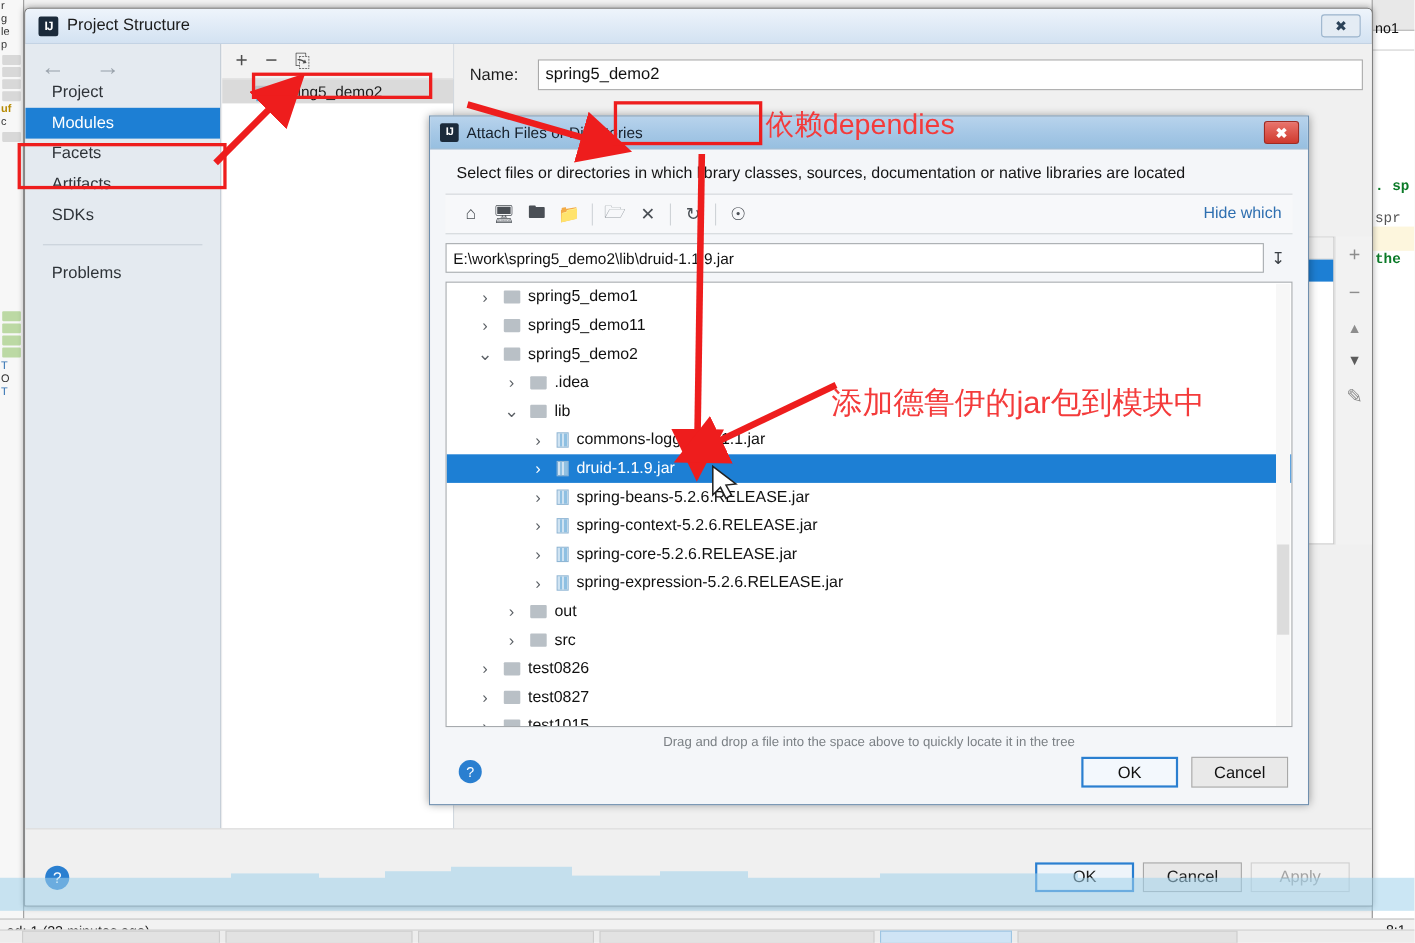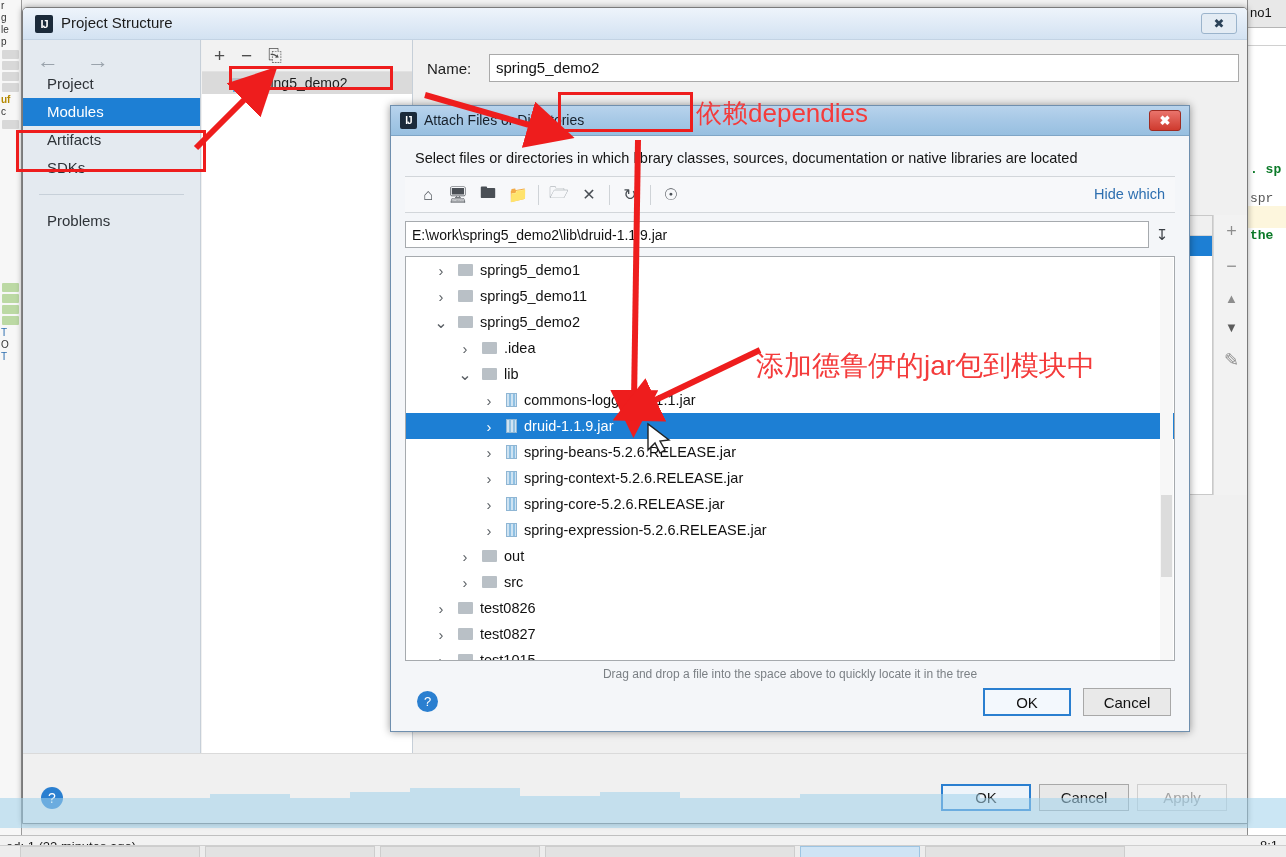--- a/index.html
+++ b/index.html
@@ -29,21 +29,21 @@
   .ide-strip-green { height: 9px; margin: 2px 2px; background: #bcd9a4; border-radius: 1px;}
 
   .ide-right-editor {
     position: absolute; left: 1247px; top: 0; width: 39px; height: 835px;
     background: #ffffff; border-left: 1px solid #8c8c8c;
     overflow: hidden; font-family: "Liberation Mono", monospace; font-size: 13px;
   }
   .ide-tabrow {
     position: absolute; left: 1248px; top: 0px; width: 38px; height: 28px;
     background: #e8e8e8; border-bottom: 1px solid #b5b5b5;
-    font-size: 13px; color: #111; padding: 5px 2px 0 2px; white-space: nowrap;
+    font-size: 13px; color: #111; padding: 18px 2px 0 2px; white-space: nowrap;
     font-family: "Liberation Sans", sans-serif;
   }
   .ide-code-line { white-space: nowrap; padding-left: 2px; }
   .c-green { color: #0b7a28; font-weight: bold; }
   .c-gray  { color: #555; }
   .hl-yellow { background: #fdf6dd; }
 
   .ide-status {
     position: absolute; left: 0; top: 835px; width: 1286px; height: 22px;
     background: #f2f2f2; border-top: 1px solid #c0c0c0;
@@ -372,20 +372,21 @@
     <div class="ps-body">
 
       <div class="ps-sidebar">
         <div class="ps-nav-arrows">
           <span class="nav-arrow">←</span>
           <span class="nav-arrow">→</span>
         </div>
 
         <div class="ps-item">Project</div>
         <div class="ps-item selected">Modules</div>
+        <div class="ps-item">Facets</div>
         <div class="ps-item">Artifacts</div>
 
         <div class="ps-item">SDKs</div>
 
         <div class="ps-sep"></div>
         <div class="ps-item">Problems</div>
       </div>
 
       <div class="ps-modlist">
         <div class="mod-toolbar">

